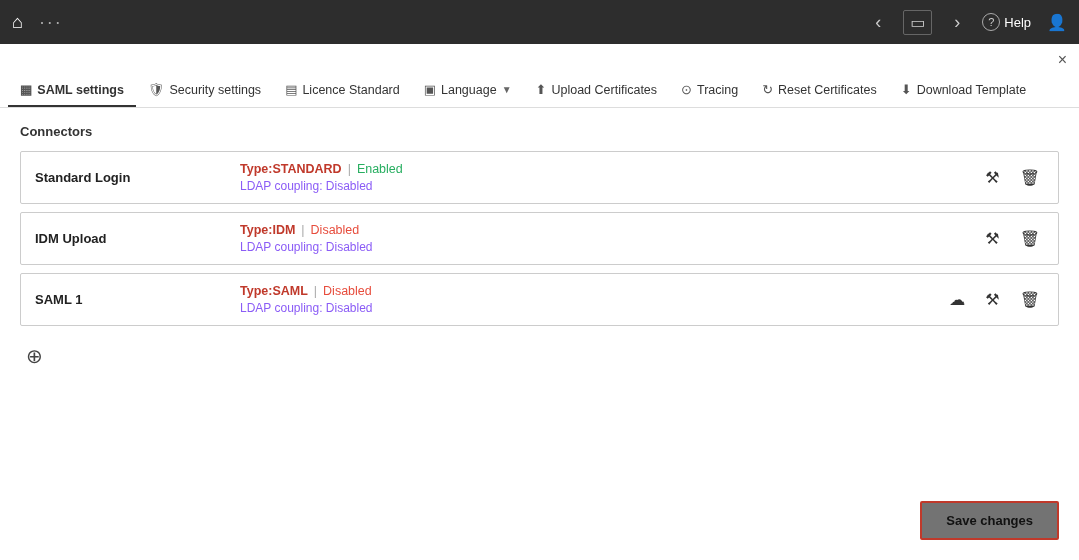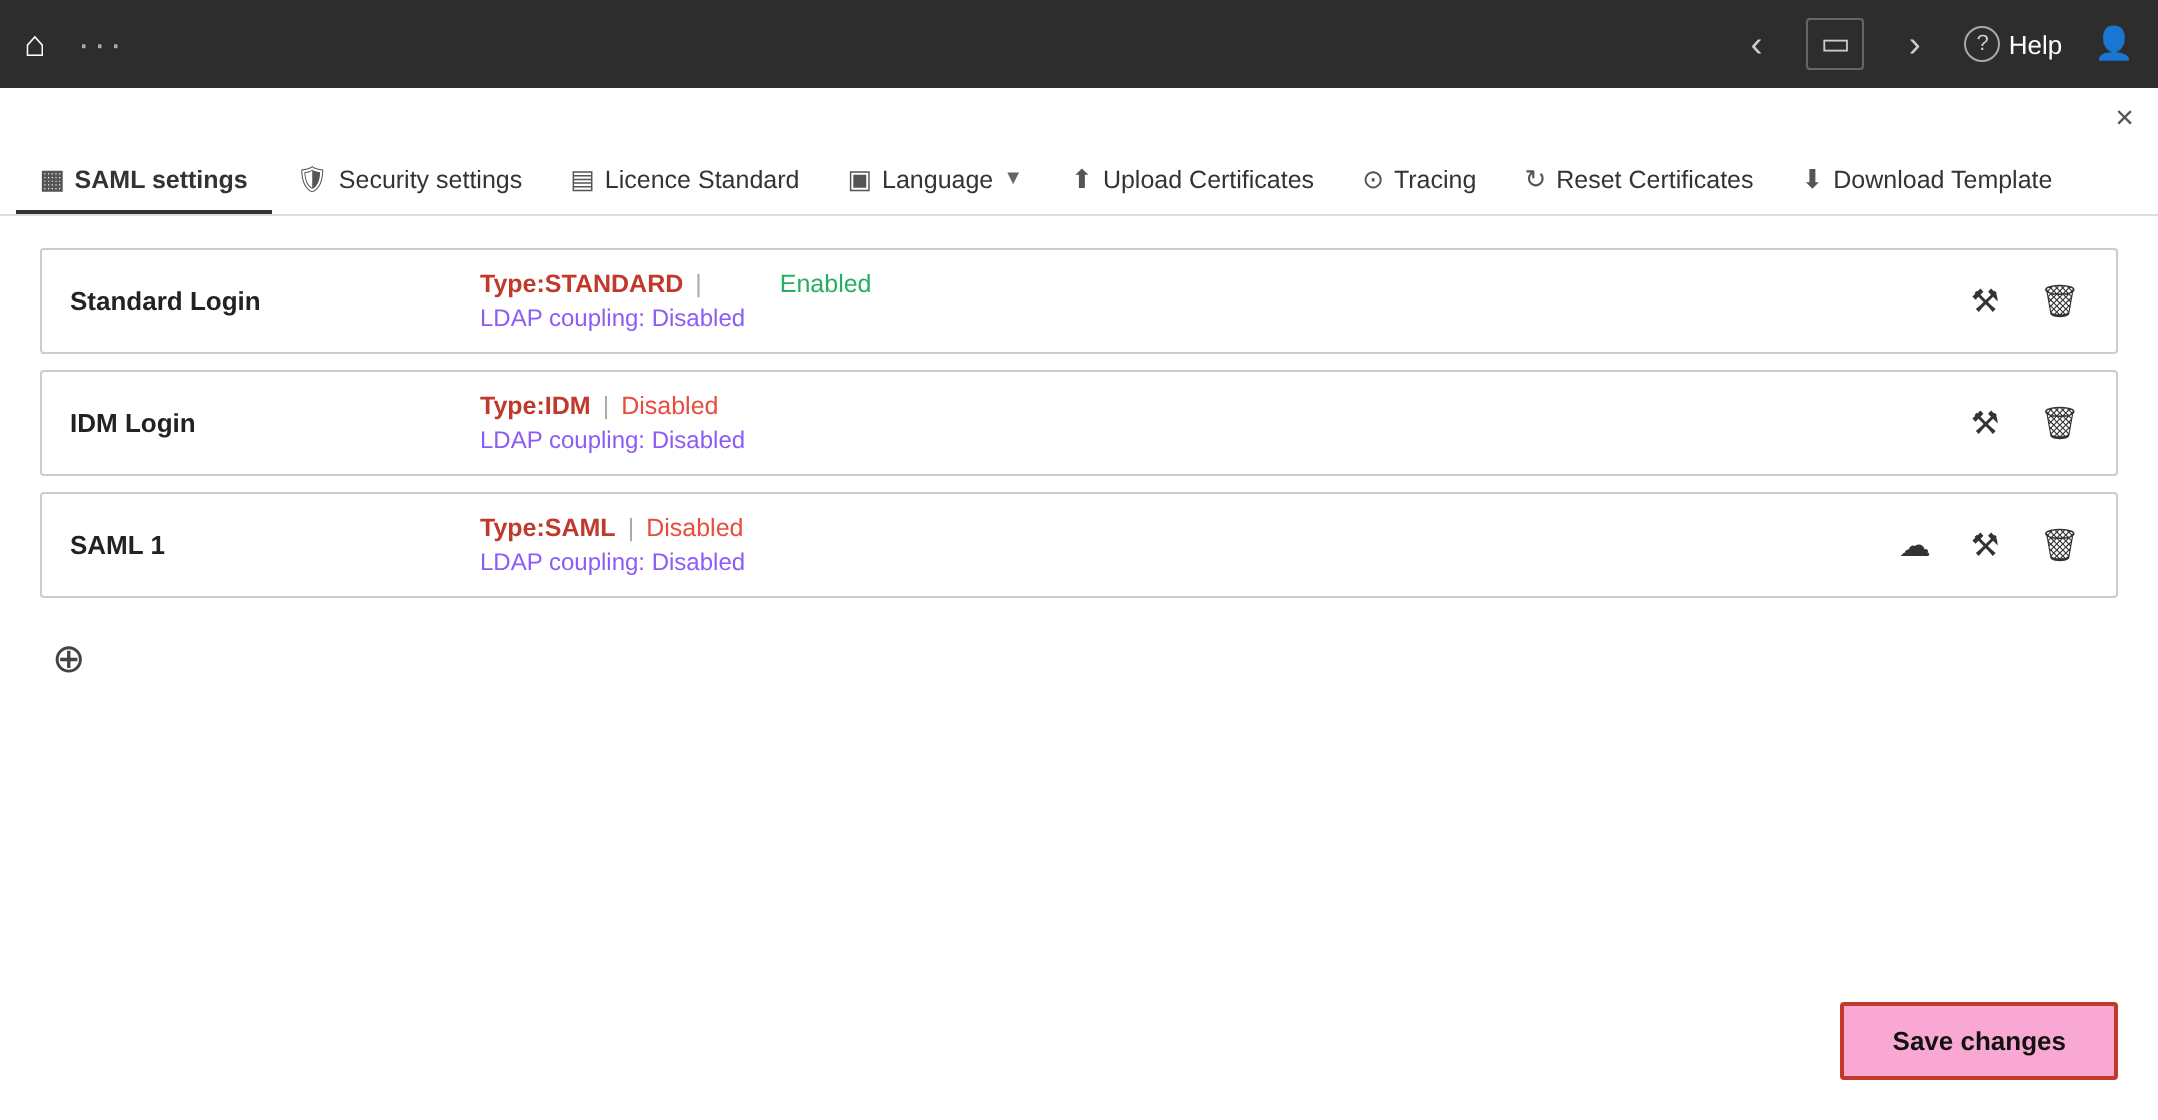--- a/index.html
+++ b/index.html
@@ -120,21 +120,21 @@
     }
     .connector-type-line {
       display: flex;
       align-items: center;
       gap: 6px;
       font-size: 12.5px;
       margin-bottom: 3px;
     }
     .type-label { color: #c0392b; font-weight: bold; }
     .separator { color: #aaa; }
-    .status-enabled { color: #27ae60; margin-left: 33px; }
+    .status-enabled { color: #27ae60; }
     .status-disabled { color: #e74c3c; }
     .ldap-line { font-size: 12px; color: #8b5cf6; }
     .connector-actions {
       display: flex;
       align-items: center;
       gap: 12px;
     }
     .action-btn {
       background: none;
       border: none;
@@ -155,21 +155,21 @@
       color: #444;
       padding: 4px 6px;
       margin-top: 6px;
     }
 
     
     .save-btn {
       position: absolute;
       bottom: 20px;
       right: 20px;
-      background: #f9a8d4;
+      background: #737373;
       border: 2px solid #c0392b;
       color: #111;
       padding: 10px 24px;
       font-size: 13px;
       font-weight: bold;
       cursor: pointer;
       border-radius: 2px;
     }
   </style>
 </head>
@@ -232,20 +232,21 @@
     </div>
 
     <div class="tab-item">
       <span class="tab-icon download">⬇</span>
       <span>Download Template</span>
     </div>
 
   </div>
 
   <div class="content-area">
+    <div class="section-title">Connectors</div>
 
     
     <div class="connector-row">
       <div class="connector-name">Standard Login</div>
       <div class="connector-info">
         <div class="connector-type-line">
           <span class="type-label">Type:STANDARD</span>
           <span class="separator">|</span>
           <span class="status-enabled">Enabled</span>
         </div>
@@ -255,21 +256,21 @@
         </div>
       </div>
       <div class="connector-actions">
         <button class="action-btn">⚒</button>
         <button class="action-btn trash">🗑</button>
       </div>
     </div>
 
     
     <div class="connector-row">
-      <div class="connector-name">IDM Login</div>
+      <div class="connector-name">IDM Upload</div>
       <div class="connector-info">
         <div class="connector-type-line">
           <span class="type-label">Type:IDM</span>
           <span class="separator">|</span>
           <span class="status-disabled">Disabled</span>
         </div>
         <div class="ldap-line">
           <span>LDAP coupling:</span>
           <span> Disabled</span>
         </div>

